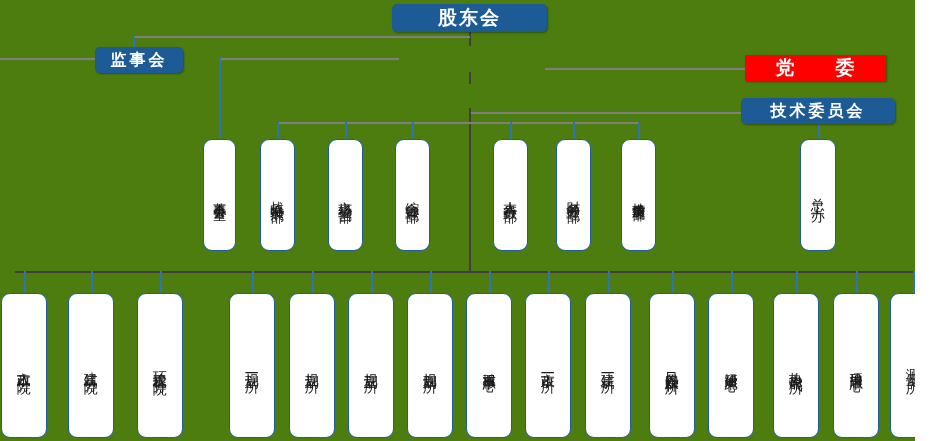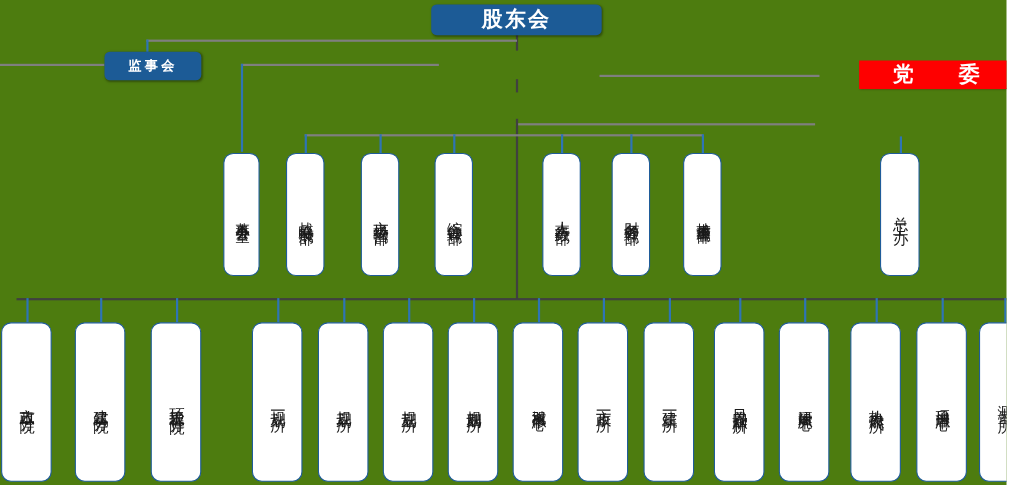--- a/index.html
+++ b/index.html
@@ -34,26 +34,25 @@
   
   .bar{
     background:#1c5b96;
     color:#ffffff;
     font-weight:bold;
     border-radius:5px;
     box-shadow:1px 1px 2px rgba(0,0,0,.35);
     letter-spacing:2px;
     font-size:19px;
   }
-  .bar.sm{font-size:12px;letter-spacing:3px;}
+  .bar.sm{font-size:16px;letter-spacing:3px;}
   .bar.red{
     background:#fe0000;
     border-radius:0;
     letter-spacing:1px;
-    margin-left:36px;
   }
 
   
   .vbox{
     border:1.6px solid #1f5c99;
     border-radius:9px;
     background:#ffffff;
     color:#1a1a1a;
     font-size:14px;
     line-height:1.18;
@@ -130,20 +129,23 @@
 
   <div class="node bar sm" style="left:95px;top:47px;width:88px;height:26px;">
     <span>监事会</span>
   </div>
 
 
   <div class="node bar red" style="left:745px;top:55px;width:141px;height:26px;">
     <span>党　　委</span>
   </div>
 
+  <div class="node bar sm" style="left:741px;top:98px;width:154px;height:26px;">
+    <span>技术委员会</span>
+  </div>
 
   <div class="node vbox tight" style="left:203px;top:139px;width:33px;height:112px;">
     <span class="txt">董事会办公室</span>
   </div>
 
   <div class="node vbox" style="left:260px;top:139px;width:35px;height:112px;">
     <span class="txt">战略发展部</span>
   </div>
 
   <div class="node vbox" style="left:328px;top:139px;width:35px;height:112px;">

